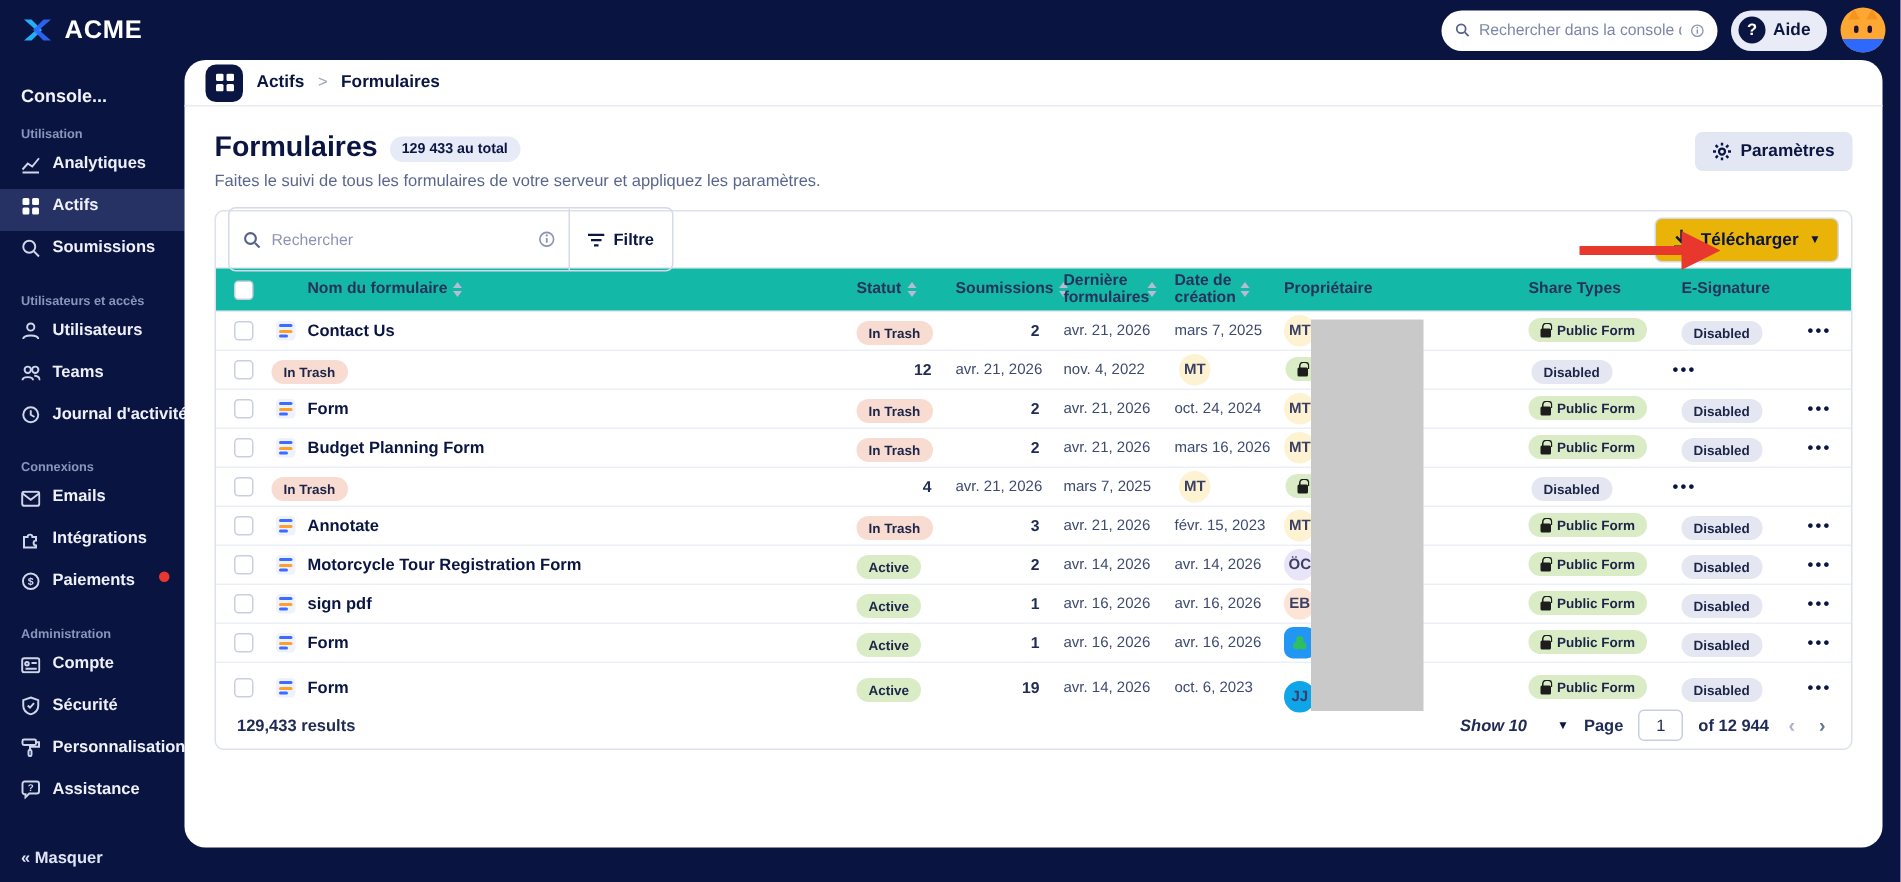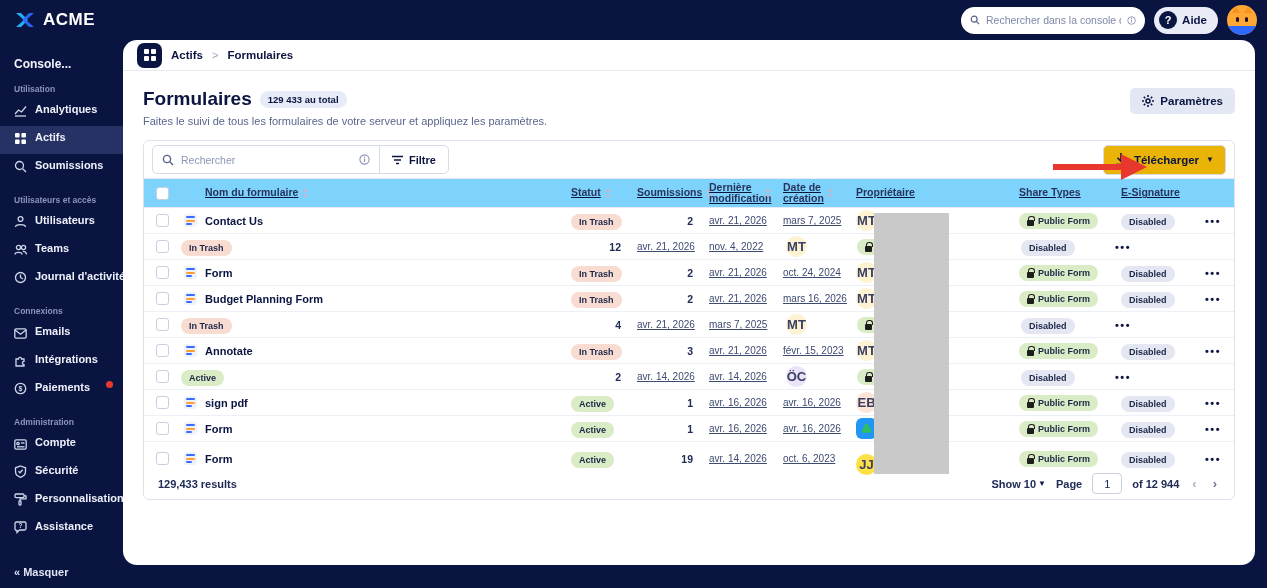--- a/index.html
+++ b/index.html
@@ -43,31 +43,31 @@
   .page-head { padding:17px 20px 0; display:flex; justify-content:space-between; align-items:flex-start; }
   .title-row { display:flex; align-items:center; gap:8px; }
   .page-title { font-size:19px; font-weight:bold; color:#0a1541; }
   .count-badge { background:#e7eaf7; color:#0a1541; font-size:9.5px; font-weight:bold; padding:3px 8px; border-radius:10px; }
   .subtitle { font-size:11px; color:#5a668c; margin-top:5px; }
   .settings-btn { display:flex; align-items:center; gap:6px; background:#e3e7f4; border:none; border-radius:5px; padding:7px 12px; font-size:11.5px; font-weight:bold; color:#0a1541; cursor:pointer; font-family:"Liberation Sans",sans-serif; }
 
   
   .table-wrap { margin:13px 20px 0; border:1px solid #dde1ee; border-radius:6px; width:1092px; }
   .tbl-toolbar { height:38px; display:flex; align-items:center; padding:0 8px; border-bottom:1px solid #e7eaf4; }
-  .search-combo { display:flex; align-items:stretch; height:29px; border:1px solid #d5daea; border-radius:5px; overflow:hidden; }
+  .search-combo { display:flex; align-items:stretch; height:43px; border:1px solid #d5daea; border-radius:5px; overflow:hidden; }
   .sc-search { display:flex; align-items:center; gap:7px; width:226px; padding:0 9px; }
   .sc-search input { border:none; outline:none; flex:1; font-size:10.5px; color:#39466b; background:transparent; font-family:"Liberation Sans",sans-serif; }
   .sc-search input::placeholder { color:#8b94b4; }
   .sc-divider { width:1px; background:#d5daea; }
   .sc-filter { display:flex; align-items:center; gap:6px; padding:0 12px; cursor:pointer; font-size:11px; font-weight:bold; color:#0a1541; }
   .download-btn { margin-left:auto; display:flex; align-items:center; gap:7px; height:30px; padding:0 11px; background:#eab308; border:1px solid #d5daea; border-radius:5px; font-size:11.5px; font-weight:bold; color:#0a1541; cursor:pointer; font-family:"Liberation Sans",sans-serif; }
   .caret { font-size:8px; color:#0a1541; }
 
   .grid-row { display:grid; grid-template-columns:37px 1fr 66px 72px 74px 70px 162px 100px 90px 29px; align-items:center; }
-  .thead { background:#7dd3fc; height:29px; border-bottom:1px solid #e7eaf4;text-decoration:underline; }
+  .thead { background:#14b8a6; height:29px; border-bottom:1px solid #e7eaf4; }
   .th { font-size:10.5px; font-weight:bold; color:#27335c; display:flex; align-items:center; gap:4px; line-height:1.05; }
   .th.wrap { white-space:normal; }
   .sort { display:inline-flex; flex-direction:column; gap:2px; cursor:pointer; }
   .sort i { width:0; height:0; border-left:3px solid transparent; border-right:3px solid transparent; display:block; }
   .sort .up { border-bottom:4px solid #b6bdd2; }
   .sort .dn { border-top:4px solid #b6bdd2; }
   .cb { width:13px; height:13px; border:1px solid #c9cfe0; border-radius:3px; background:#fff; margin-left:12px; cursor:pointer; }
 
   .trow { height:26px; border-bottom:1px solid #edeff7; }
   .trow:last-child { border-bottom:none; }
@@ -77,38 +77,38 @@
   .fi1 { background:#3e6bff; width:9px; }
   .fi2 { background:#ff9f2e; width:9px; }
   .fi3 { background:#3e6bff; width:6px; }
   .fname { font-size:11px; font-weight:bold; color:#0a1541; }
   .pill { display:inline-block; font-size:9px; font-weight:bold; color:#1c2547; padding:3px 8px; border-radius:9px; }
   .pill-trash { background:#f8dcd2; }
   .pill-active { background:#d9ecc5; }
   .pill-share { background:#d9ecc5; display:inline-flex; align-items:center; gap:4px; }
   .pill-disabled { background:#e4e7f2; }
   .num { font-size:10.5px; font-weight:bold; color:#202c55; text-align:right; padding-right:16px; }
-  .date { font-size:10px; color:#3d4a70;text-decoration:underline; }
-  .owner-av { width:21px; height:21px; border-radius:50%; display:flex; align-items:center; justify-content:center; font-size:13px; font-weight:bold; color:#3a3f63; margin-left:3px; }
+  .date { font-size:10px; color:#3d4a70; }
+  .owner-av { width:21px; height:21px; border-radius:50%; display:flex; align-items:center; justify-content:center; font-size:10px; font-weight:bold; color:#3a3f63; margin-left:3px; }
   .av-cream { background:#fdf2d2; }
   .av-lavender { background:#eae4f9; }
   .av-peach { background:#fce4d6; }
-  .av-pink { background:#fde047;margin-top:12px; }
+  .av-pink { background:#0ea5e9;margin-top:12px; }
   .av-team { background:#2196f3; border-radius:6px; }
   .clover { width:9px; height:9px; position:relative; }
   .clover i { position:absolute; width:5px; height:5px; border-radius:50%; background:#2fbf5f; }
   .clover i:nth-child(1){ left:2px; top:0; } .clover i:nth-child(2){ left:0; top:4px; } .clover i:nth-child(3){ left:4px; top:4px; }
   .dots { font-size:11px; font-weight:bold; color:#0a1541; letter-spacing:1.5px; cursor:pointer; }
   .lock { display:inline-block; width:7px; height:6px; background:#1d1d1d; border-radius:1px; position:relative; margin-top:3px; }
   .lock:before { content:""; position:absolute; left:1px; top:-4px; width:5px; height:4px; border:1.4px solid #1d1d1d; border-bottom:none; border-radius:3px 3px 0 0; }
 
   .tfoot { height:31px; display:flex; align-items:center; padding:0 14px; }
   .results { font-size:11px; font-weight:bold; color:#202c55; }
   .foot-right { margin-left:auto; display:flex; align-items:center; gap:10px; font-size:11px; color:#202c55; font-weight:bold; }
-  .show-sel { display:flex; align-items:center; gap:2px; cursor:pointer; }
+  .show-sel { display:flex; align-items:center; gap:20px; cursor:pointer;font-style:italic; }
   .page-input { width:30px; height:21px; border:1px solid #c9cfe0; border-radius:4px; text-align:center; font-size:11px; color:#202c55; font-family:"Liberation Sans",sans-serif; outline:none; }
   .pg-chev { font-size:13px; color:#aab2c8; cursor:pointer; padding:0 3px; }
   .pg-chev.next { color:#6a7596; }
 
   
   .redaction { position:absolute; left:874px; top:213px; width:75px; height:261px; background:#c9c9c9; z-index:5; }
   .arrow-line { position:absolute; left:1053px; top:164px; width:69px; height:6px; background:#e8382e; z-index:6; }
   .arrow-head { position:absolute; left:1121px; top:154px; width:0; height:0; border-top:13px solid transparent; border-bottom:13px solid transparent; border-left:26px solid #e8382e; z-index:6; }
 </style>
 </head>
@@ -384,21 +384,21 @@
           </span>
         </span>
       <span class="th">
           <span>Soumissions</span>
           <span class="sort">
             <i class="up"></i>
             <i class="dn"></i>
           </span>
         </span>
       <span class="th wrap" style="padding-right:4px">
-          <span style="max-width:52px">Dernière modification</span>
+          <span style="max-width:52px">Dernière formulaires</span>
           <span class="sort">
             <i class="up"></i>
             <i class="dn"></i>
           </span>
         </span>
       <span class="th wrap">
           <span style="max-width:40px">Date de création</span>
           <span class="sort">
             <i class="up"></i>
             <i class="dn"></i>
@@ -546,20 +546,28 @@
     <span style="padding-left:4px"><span class="pill pill-share">
               <span class="lock"></span>
               <span>Public Form</span>
             </span></span>
     <span style="padding-left:6px"><span class="pill pill-disabled">Disabled</span></span>
     <span class="dots">•••</span>
   </div>
 
   <div class="grid-row trow">
     <span class="cb"></span>
+    <span class="cell-name">
+      <span class="form-ic">
+              <b class="fi1"></b>
+              <b class="fi2"></b>
+              <b class="fi3"></b>
+            </span>
+      <span class="fname">Motorcycle Tour Registration Form</span>
+    </span>
     <span><span class="pill st pill-active">Active</span></span>
     <span class="num">2</span>
     <span class="date">avr. 14, 2026</span>
     <span class="date">avr. 14, 2026</span>
     <span>
             <span class="owner-av av-lavender">ÖC</span>
           </span>
     <span style="padding-left:4px"><span class="pill pill-share">
               <span class="lock"></span>
               <span>Public Form</span>

